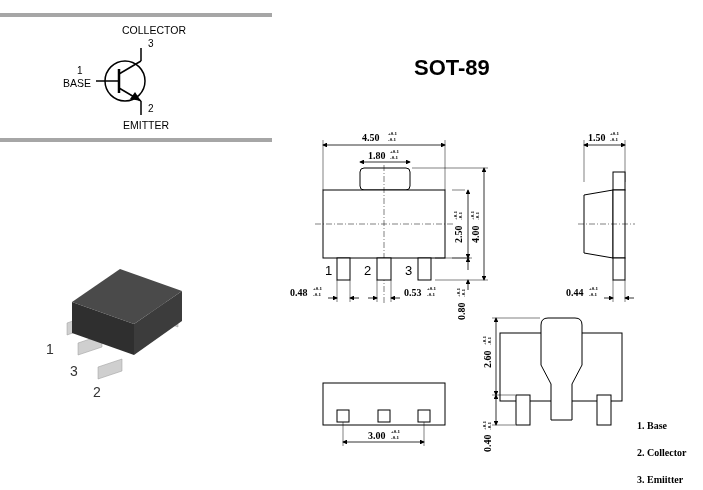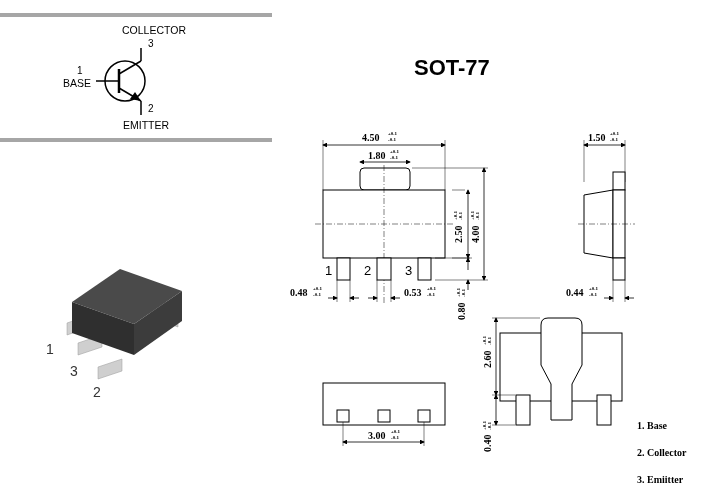--- a/index.html
+++ b/index.html
@@ -41,21 +41,21 @@
     <polygon points="68,112 92,104 92,116 68,124" fill="#cfcfcf" stroke="#999" stroke-width="0.5"></polygon>
     <polygon points="42,47 90,14 152,36 104,69" fill="#4a4a4a"></polygon>
     <polygon points="42,47 104,69 104,100 42,78" fill="#2f2f2f"></polygon>
     <polygon points="104,69 152,36 152,66 104,100" fill="#3c3c3c"></polygon>
     <text class="sans" x="16" y="99" font-size="14" fill="#333">1</text>
     <text class="sans" x="40" y="121" font-size="14" fill="#333">3</text>
     <text class="sans" x="63" y="142" font-size="14" fill="#333">2</text>
   </svg>
 </div>
 
-<div class="abs" style="left:414px;top:55px;font-size:22px;font-weight:bold;color:#000;">SOT-77</div>
+<div class="abs" style="left:414px;top:55px;font-size:22px;font-weight:bold;color:#000;">SOT-89</div>
 
 <div class="abs" style="left:280px;top:120px;width:423px;height:370px;text-align:right;">
   <svg width="423" height="370" viewBox="280 120 423 370">
     <defs>
       <marker id="ar" markerWidth="6" markerHeight="6" refX="5" refY="3" orient="auto">
           <path d="M0,0 L6,3 L0,6 z" fill="#000"></path>
         </marker>
       <marker id="al" markerWidth="6" markerHeight="6" refX="1" refY="3" orient="auto">
           <path d="M6,0 L0,3 L6,6 z" fill="#000"></path>
         </marker>

